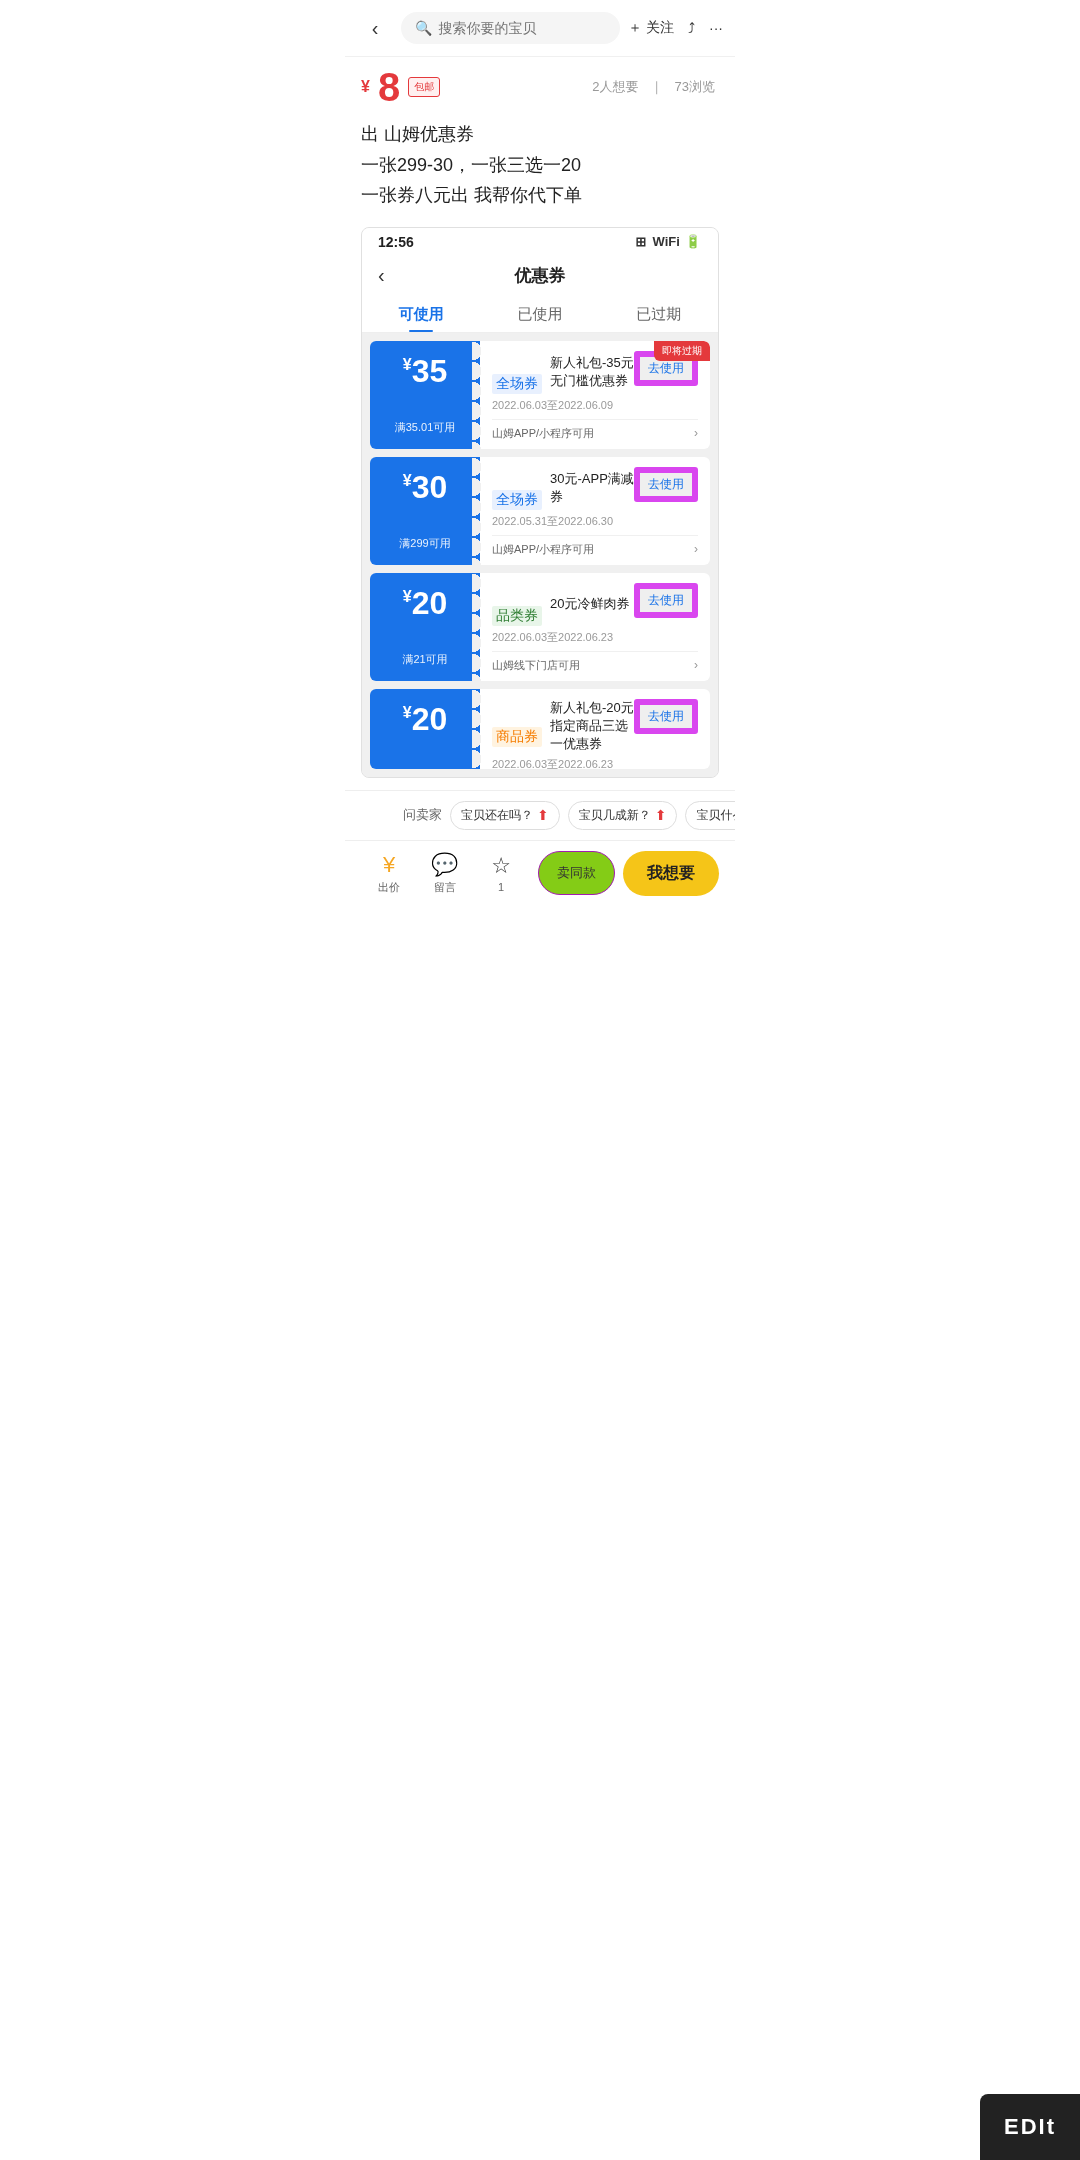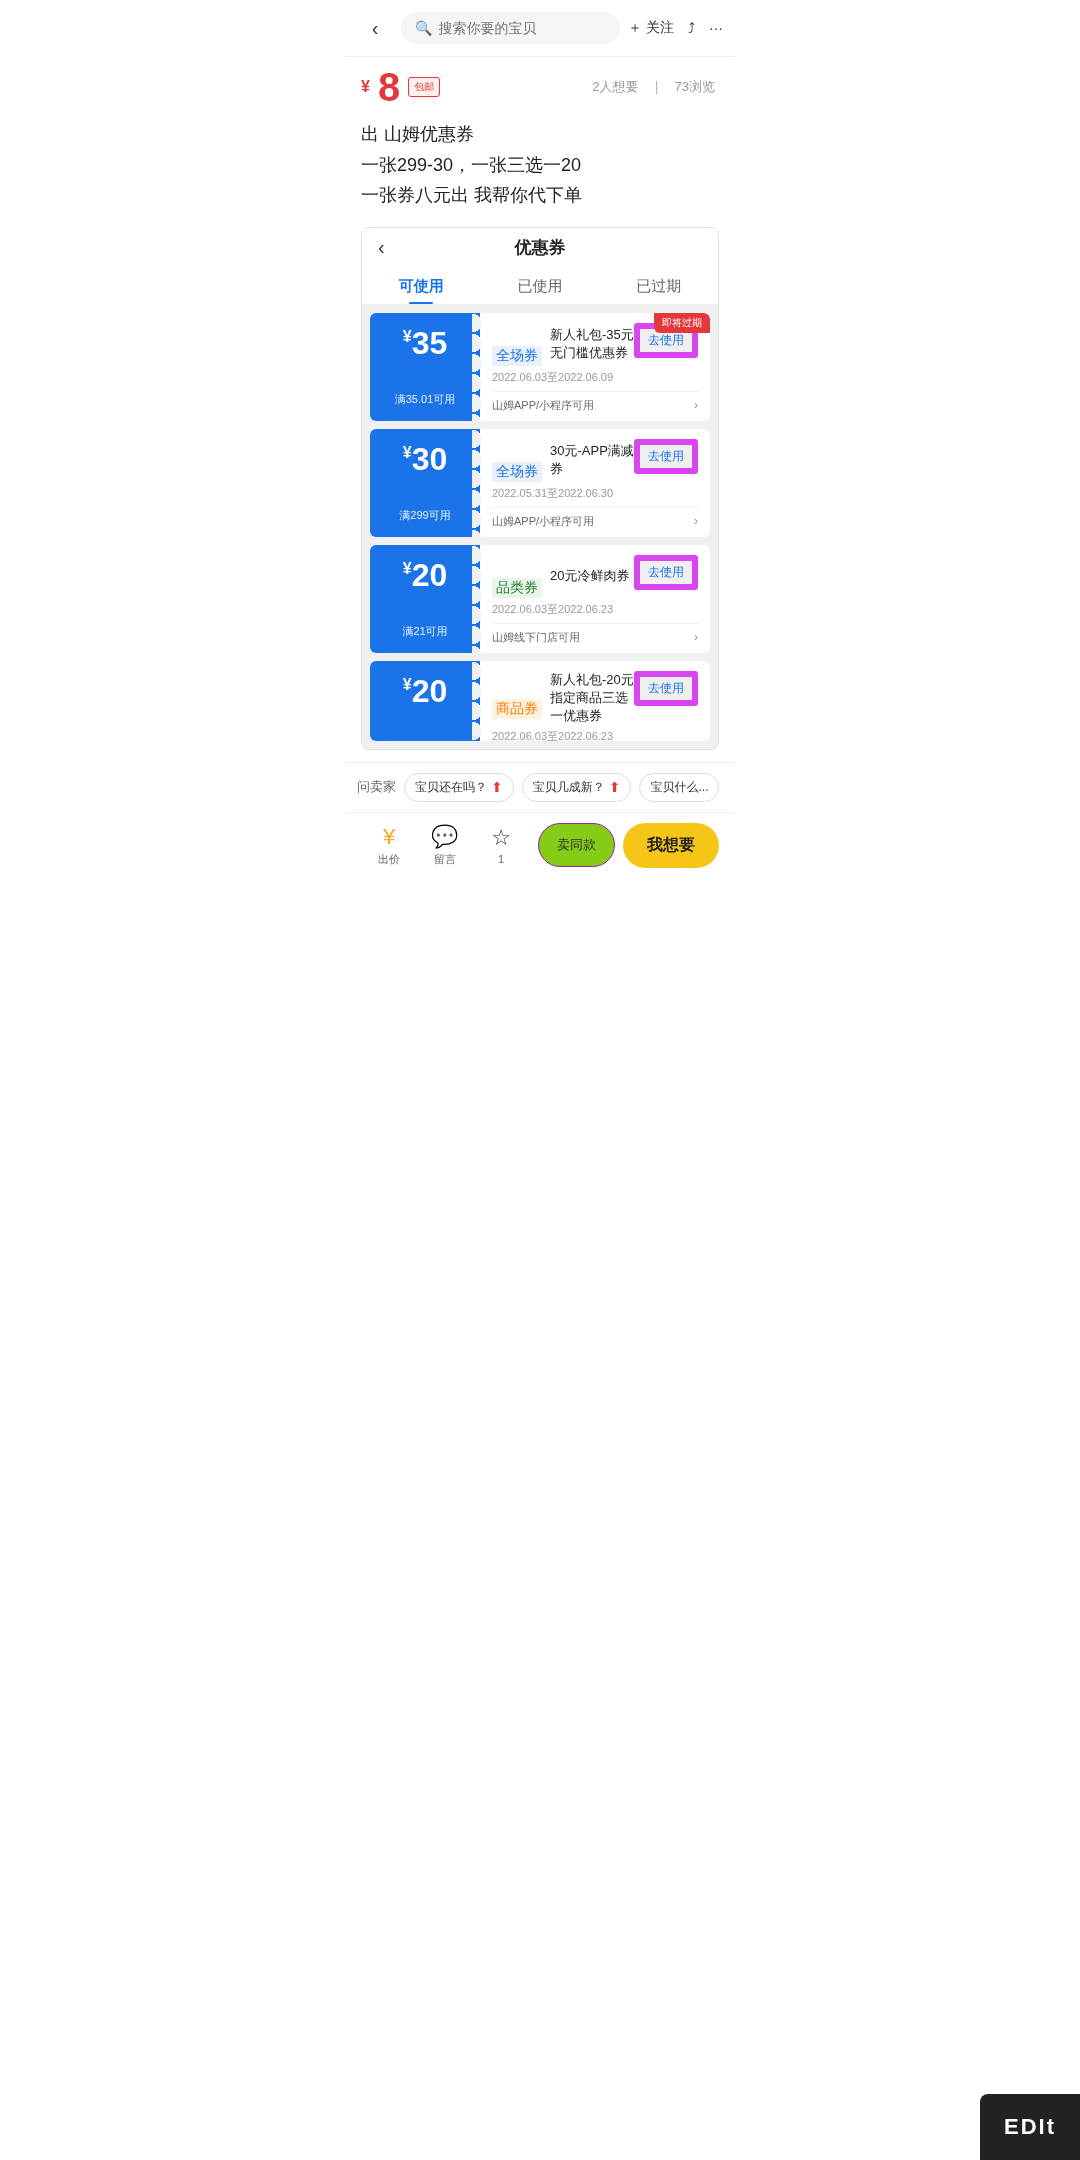--- a/index.html
+++ b/index.html
@@ -190,21 +190,21 @@
     }
 
     
     .quick-bar {
       background: #fff;
       border-top: 1px solid #eee;
       padding: 10px 12px;
       display: flex; align-items: center; gap: 8px;
       overflow-x: auto;
     }
-    .quick-label { font-size: 13px; color: #666; flex-shrink: 0; }
+    .quick-label { font-size: 13px; color: #666; flex-shrink: 0; margin-left: 46px; }
     .quick-chip {
       display: flex; align-items: center; gap: 4px;
       border: 1px solid #ddd; border-radius: 16px;
       padding: 5px 10px; font-size: 12px; color: #333;
       white-space: nowrap; flex-shrink: 0; cursor: pointer;
     }
     .quick-chip .up-icon { color: #e4393c; font-size: 14px; }
 
     
     .bottom-bar {
@@ -281,20 +281,28 @@
 </div>
 
 <div class="product-desc">
   <p>出 山姆优惠券</p>
   <p>一张299-30，一张三选一20</p>
   <p>一张券八元出 我帮你代下单</p>
 </div>
 
 <div class="inner-app">
 
+  <div class="inner-status-bar">
+    <span>12:56</span>
+    <div class="inner-status-icons">
+      <span>⊞</span>
+      <span>WiFi</span>
+      <span>🔋</span>
+    </div>
+  </div>
 
   <div class="inner-header">
     <span class="inner-back">‹</span>
     <span class="inner-title">优惠券</span>
   </div>
 
   <div class="inner-tabs">
     <div class="inner-tab active">
       <span>可使用</span>
     </div>

